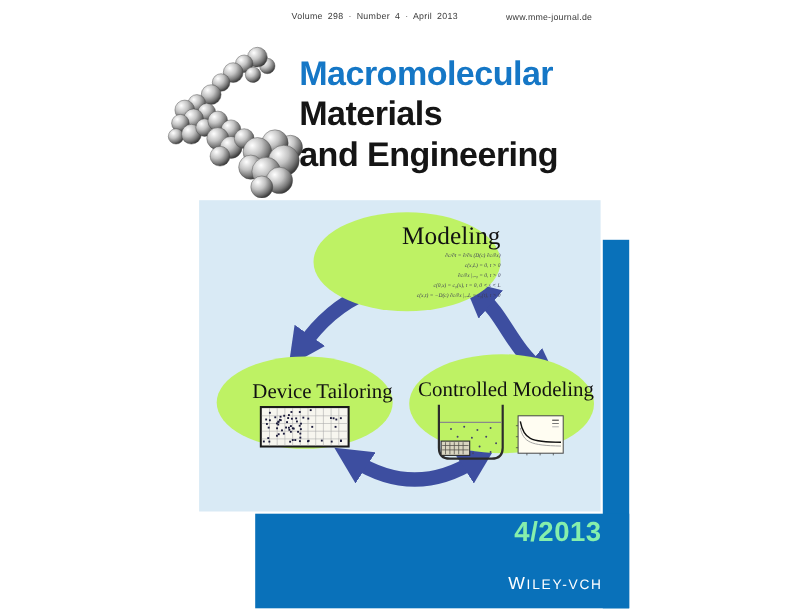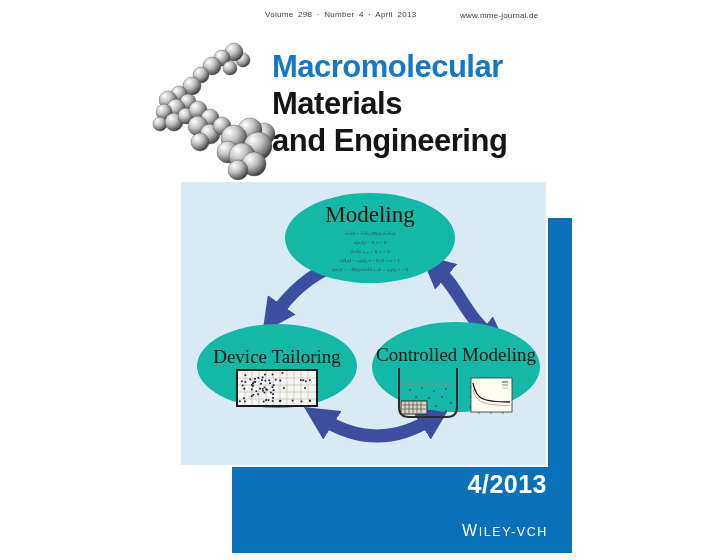--- a/index.html
+++ b/index.html
@@ -14,35 +14,35 @@
   .masthead{position:absolute;left:272px;top:48px;line-height:37px;font-weight:bold;
             font-size:31px;letter-spacing:-0.5px;color:#151515;}
   .masthead .t1{color:#1577c6;}
 
   .molecule{position:absolute;left:146px;top:38px;}
 
   
   .panel{position:absolute;left:181px;top:182px;width:365px;height:283px;background:#d9eaf5;}
   .arrows{position:absolute;left:0;top:0;}
 
-  .node{position:absolute;border-radius:50%;background:#14b8a6;text-align:center;
+  .node{position:absolute;border-radius:50%;background:#bef264;text-align:right;
         font-family:"Liberation Serif",serif;color:#111;}
   .node-modeling{left:104px;top:11px;width:170px;height:90px;}
   .node-modeling .lbl{font-size:23px;margin-top:9px;}
   .node-device{left:16px;top:142px;width:160px;height:84px;}
   .node-release{left:191px;top:140px;width:168px;height:90px;}
   .node .lbl2{font-size:19px;margin-top:22px;}
   .equations{margin-top:1px;font-size:5px;line-height:9px;color:#3c3c55;
              font-family:"Liberation Serif",serif;font-style:italic;}
   .icon-row{display:flex;justify-content:center;align-items:flex-start;gap:6px;margin-top:1px;}
 
   
   .blue-band{position:absolute;left:548px;top:218px;width:24px;height:335px;background:#0971ba;}
   .blue-block{position:absolute;left:232px;top:467px;width:340px;height:86px;background:#0971ba;}
-  .issue-badge{position:absolute;right:25px;top:3px;color:#ffffff;font-weight:bold;font-size:25px;letter-spacing:.5px;}
+  .issue-badge{position:absolute;right:25px;top:3px;color:#86efac;font-weight:bold;font-size:25px;letter-spacing:.5px;}
   .publisher{position:absolute;right:24px;bottom:13px;color:#fff;font-weight:normal;letter-spacing:1.6px;font-size:12.5px;}
   .publisher .w{font-size:16px;}
 </style>
 </head>
 <body>
 
 <div class="page">
 
   <div class="issue-line">Volume 298 · Number 4 · April 2013</div>
   <div class="site-url">www.mme-journal.de</div>

